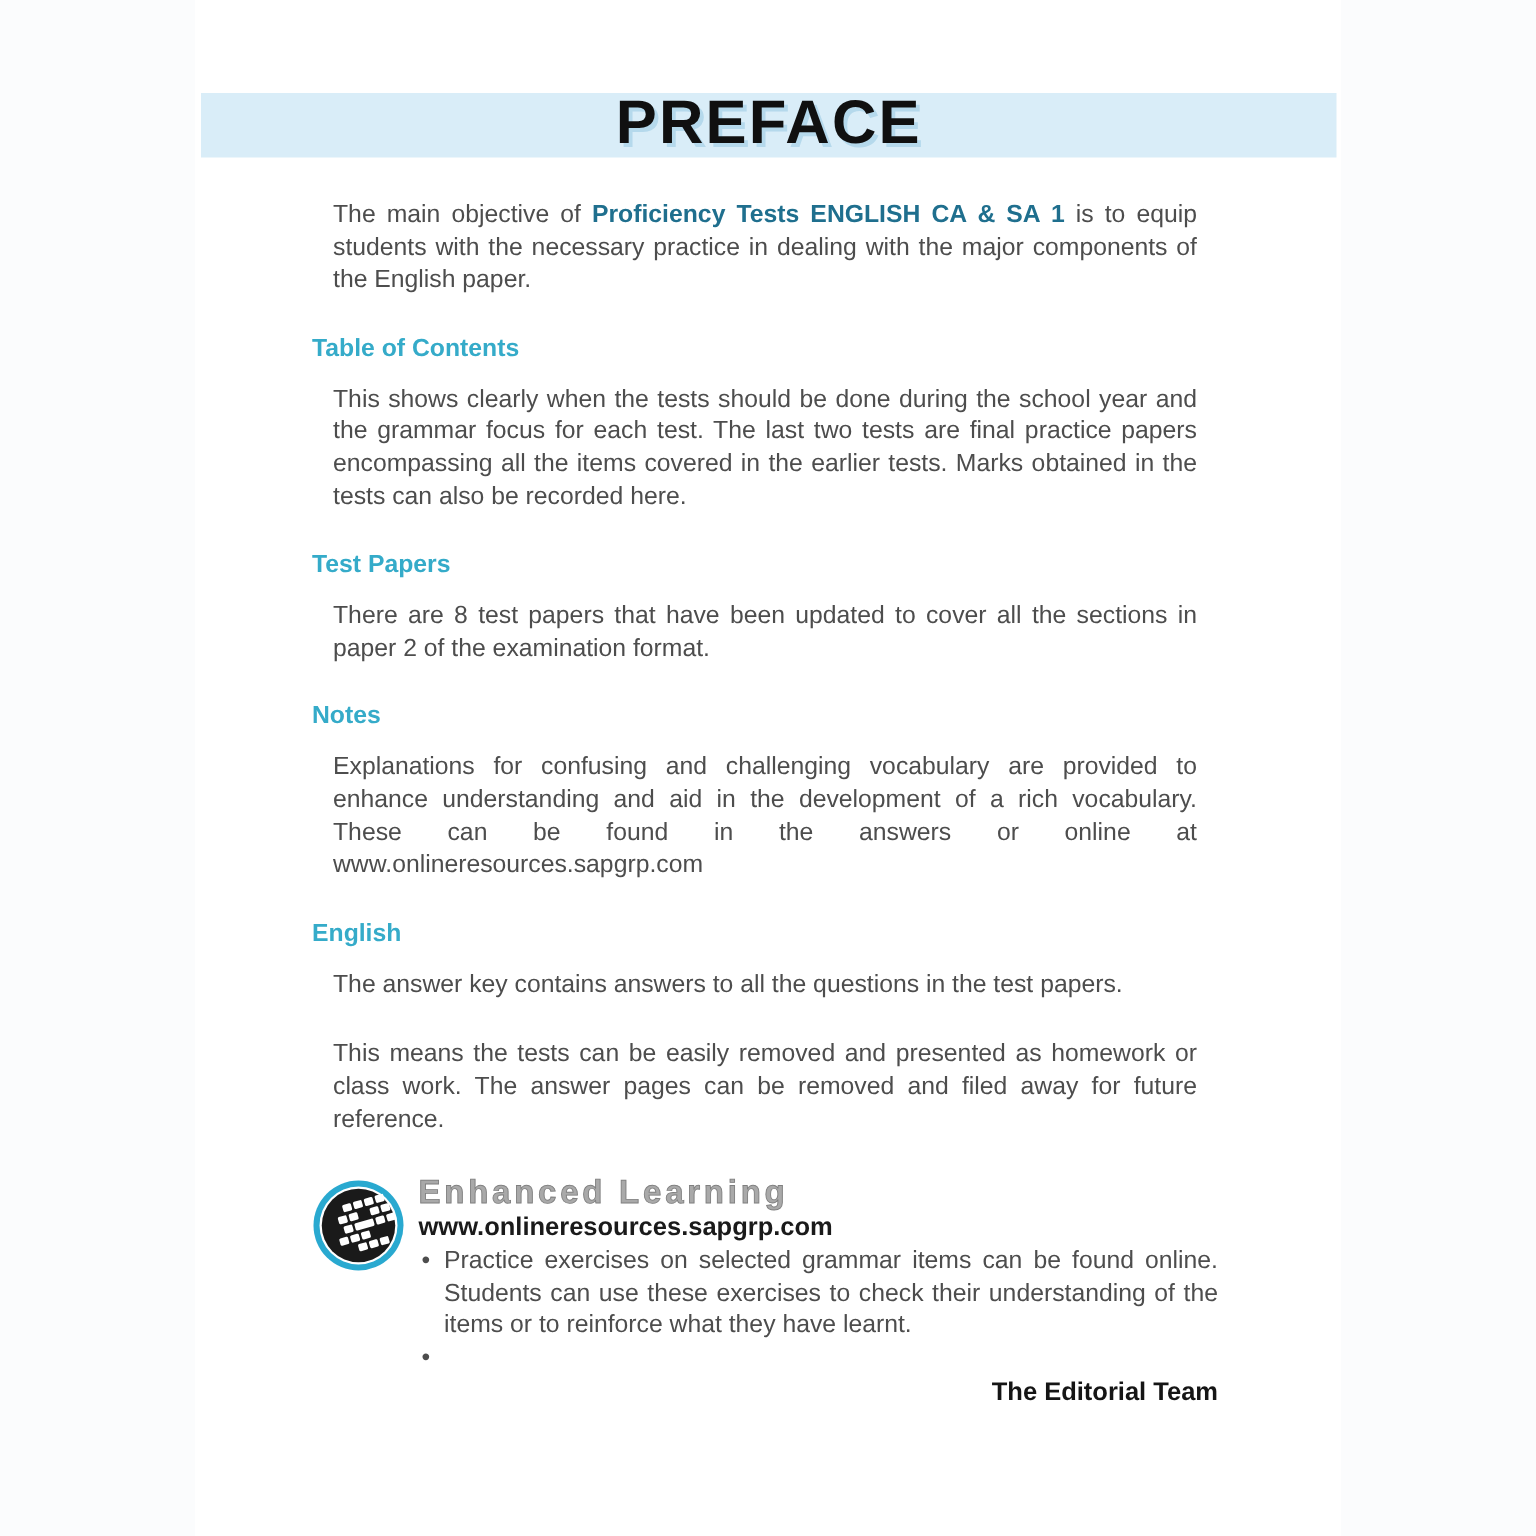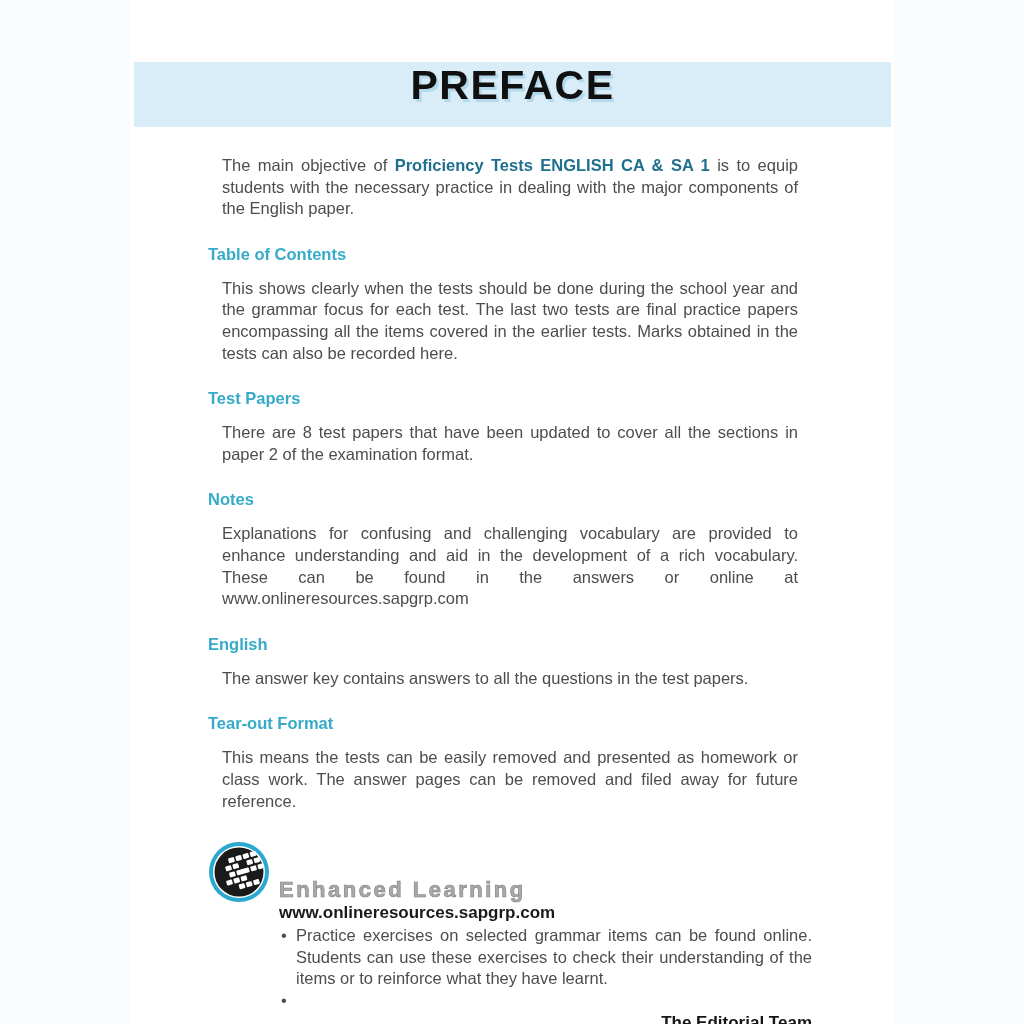--- a/index.html
+++ b/index.html
@@ -11,23 +11,23 @@
     overflow:hidden;
     position:relative;
   }
   .edge-strip{position:absolute;top:0;bottom:0;background:#fbfcfd;}
   .edge-left{left:0;width:130px;}
   .edge-right{right:0;width:130px;}
 
   .title-band{
     position:relative;
     margin:62px 0 0 134px;
-    width:757px;height:65px;
+    width:757px;height:43px;
     background:#d9edf8;
-    display:flex;align-items:flex-start;justify-content:center;
+    display:flex;align-items:flex-end;justify-content:center;
   }
   .title-band h1{
     margin:0;
     font-size:41px;
     font-weight:bold;
     letter-spacing:1.5px;
     color:#101010;
     text-shadow:2.5px 3px 0 #b5d9ec;
   }
 
@@ -53,21 +53,21 @@
     font-size:16.5px;
     margin:0 0 5px 0;
   }
 
   .enhanced{
     margin-top:26px;
     display:flex;
     align-items:flex-start;
   }
   .el-logo{flex:0 0 auto;margin-right:9px;margin-top:3px;}
-  .el-col{flex:1;margin-top:40px;}
+  .el-col{flex:1;}
   .el-title{
     font-size:22px;
     font-weight:bold;
     letter-spacing:2.5px;
     color:#a9a9a9;
     -webkit-text-stroke:0.6px #7f7f7f;
     line-height:24px;
   }
   .el-url{
     font-size:17px;
@@ -127,21 +127,20 @@
     <div class="section-heading">Notes</div>
     <div class="section-body">Explanations for confusing and challenging vocabulary are provided to enhance understanding and aid in the development of a rich vocabulary. These can be found in the answers or online at www.onlineresources.sapgrp.com</div>
   </div>
 
   <div class="section">
     <div class="section-heading">English</div>
     <div class="section-body">The answer key contains answers to all the questions in the test papers.</div>
   </div>
 
   <div class="section">
-    <div class="section-heading">Tear-out Format</div>
     <div class="section-body">This means the tests can be easily removed and presented as homework or class work. The answer pages can be removed and filed away for future reference.</div>
   </div>
 
   <div class="enhanced">
     <svg class="el-logo" width="62" height="62" viewBox="0 0 62 62" aria-hidden="true">
       <circle cx="31" cy="31" r="30" fill="#29a9d0"></circle>
       <circle cx="31" cy="31" r="26" fill="#ffffff"></circle>
       <circle cx="31" cy="31" r="24.5" fill="#1a1a1a"></circle>
       <g fill="#ffffff" transform="rotate(-16 31 31)">
         <rect x="24" y="15" width="6" height="5" rx="1"></rect>

